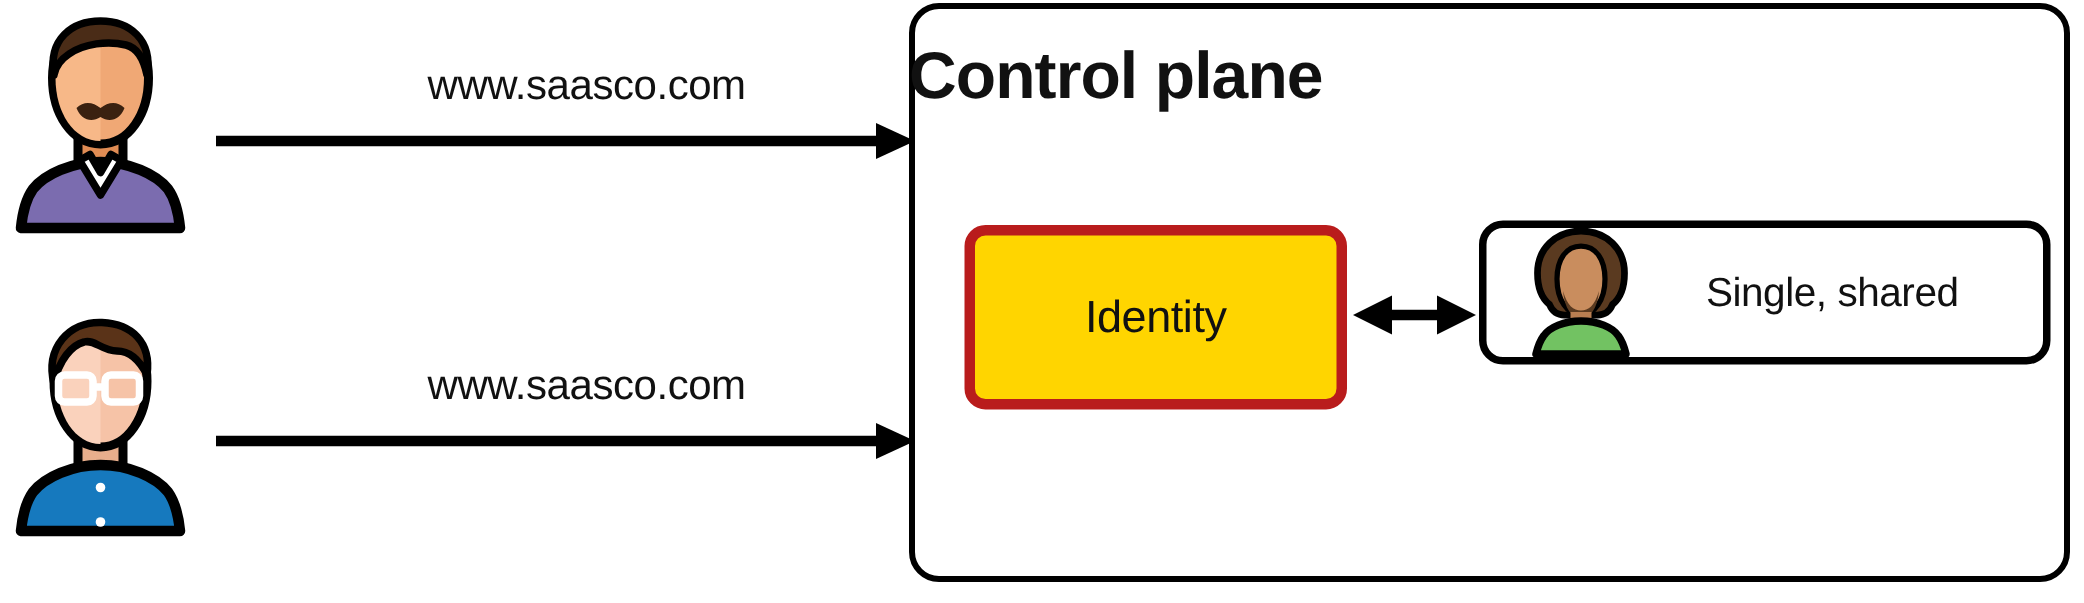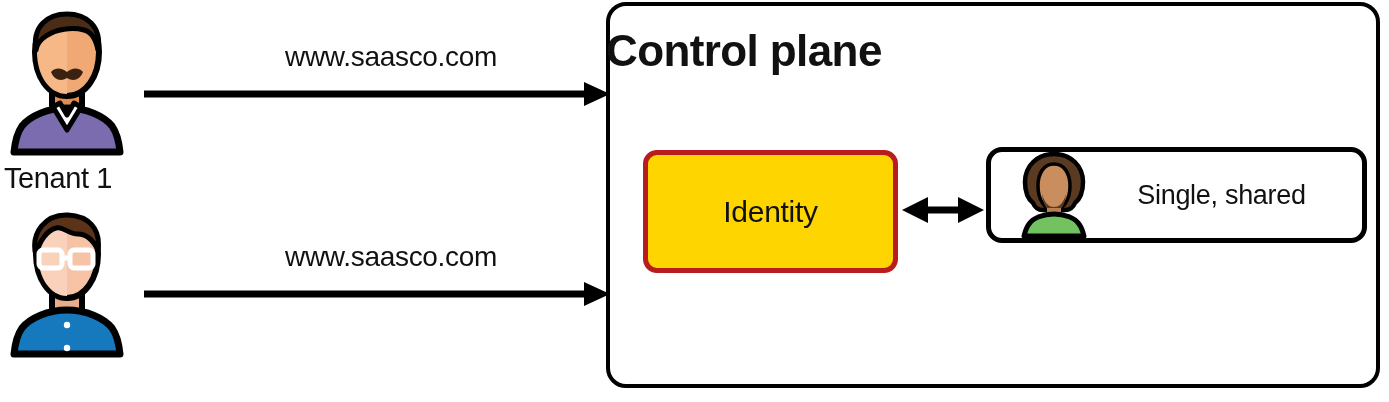--- a/index.html
+++ b/index.html
@@ -77,21 +77,21 @@
 
   
   .identity-box {
     position: absolute;
     left: 643px;
     top: 150px;
     width: 255px;
     height: 123px;
     box-sizing: border-box;
     background: #FFD500;
-    border: 5px solid #b91c1c;
+    border: 7px solid #b91c1c;
     border-radius: 14px;
     display: flex;
     align-items: center;
     justify-content: center;
   }
   .identity-label {
     font-family: "Liberation Sans", sans-serif;
     font-size: 30px;
     color: #111111;
     letter-spacing: -0.3px;
@@ -149,21 +149,20 @@
 
       <path d="M28 40 C24 16 40 4 59 4 C78 4 94 16 90 40 C88 30 84 22 76 20 C64 17 48 19 38 26 C32 30 29 34 28 40 Z" fill="#4A2C17" stroke="#000" stroke-width="5" stroke-linejoin="round"></path>
 
       <path d="M43 62 C48 57 54 58 59 62 C64 58 70 57 75 62 C72 70 65 72 59 68 C53 72 46 70 43 62 Z" fill="#3A2110"></path>
 
       <path d="M59 98 C40 98 22 106 14 116 C9 123 7 132 6 142 L112 142 C111 132 109 123 104 116 C96 106 78 98 59 98 Z" fill="#7B6CAF" stroke="#000" stroke-width="7" stroke-linejoin="round"></path>
 
       <path d="M45 97 L59 120 L73 97 L66 93 L59 105 L52 93 Z" fill="#ffffff" stroke="#000" stroke-width="5" stroke-linejoin="round"></path>
     </svg>
   </div>
-  <div class="tenant-label" style="left:4px; top:162px;">Tenant 1</div>
 
   <div class="flow-label" style="left:249px; top:41px;">www.saasco.com</div>
 
   <div class="flow-arrow" style="left:142px; top:80px;">
     <svg width="470" height="28" viewBox="0 0 470 28" xmlns="http://www.w3.org/2000/svg">
       <line x1="2" y1="14" x2="448" y2="14" stroke="#000" stroke-width="7"></line>
       <polygon points="442,2 468,14 442,26" fill="#000"></polygon>
     </svg>
   </div>
 

